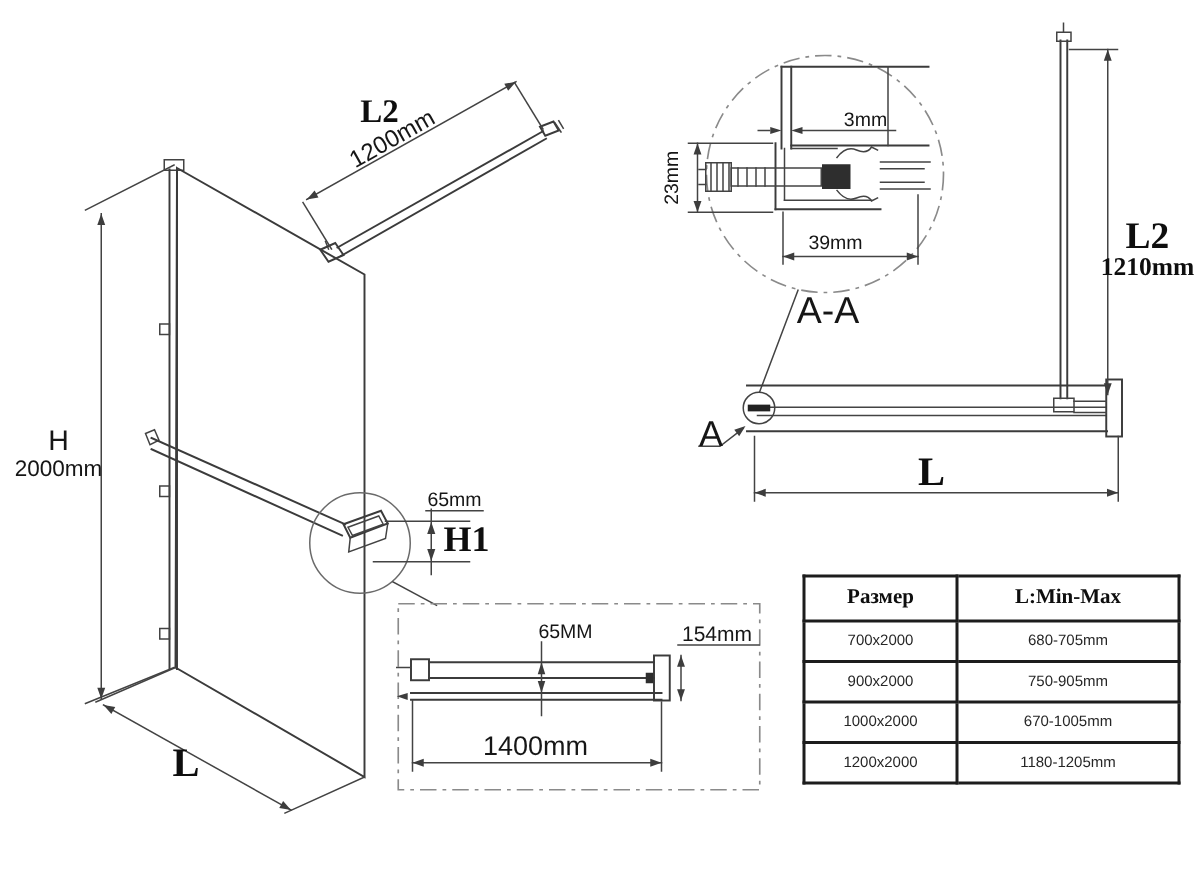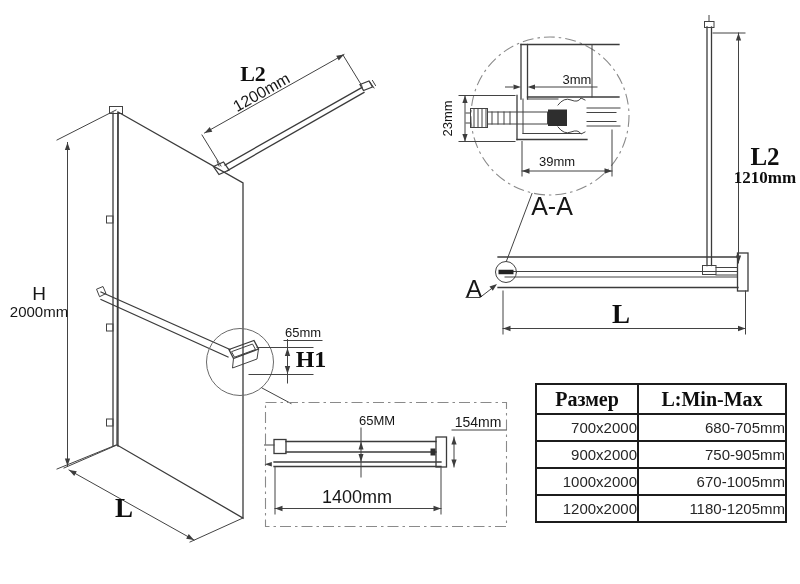--- a/index.html
+++ b/index.html
@@ -17,22 +17,22 @@
   
   .t-sans{font-family:"Liberation Sans",sans-serif;fill:#161616;}
   .t-serif-b{font-family:"Liberation Serif",serif;font-weight:bold;fill:#0e0e0e;}
 
   
   #size-table{position:absolute;left:535px;top:383px;width:250px;}
   #size-table table{border-collapse:collapse;width:250px;table-layout:fixed;}
   #size-table td,#size-table th{border:2px solid #1c1c1c;text-align:center;padding:0;
       overflow:hidden;white-space:nowrap;}
   #size-table th{height:28px;font-family:"Liberation Serif",serif;font-weight:bold;
-      font-size:20px;color:#0e0e0e;margin-left:44px;}
-  #size-table td{height:25px;font-family:"Liberation Sans",sans-serif;font-size:15px;color:#262626;text-align:right;}
+      font-size:14px;color:#0e0e0e;margin-left:44px;}
+  #size-table td{height:25px;font-family:"Liberation Sans",sans-serif;font-size:10px;color:#262626;}
   #size-table col.c1{width:102px;} #size-table col.c2{width:148px;}
 </style>
 </head>
 <body>
 
 <div id="stage">
 
 <svg id="drawing" width="800" height="584" viewBox="0 0 800 584" xmlns="http://www.w3.org/2000/svg">
   <defs>
     <marker id="arr" viewBox="0 0 10 10" refX="9.4" refY="5" markerWidth="8.5" markerHeight="8.5" orient="auto-start-reverse">

